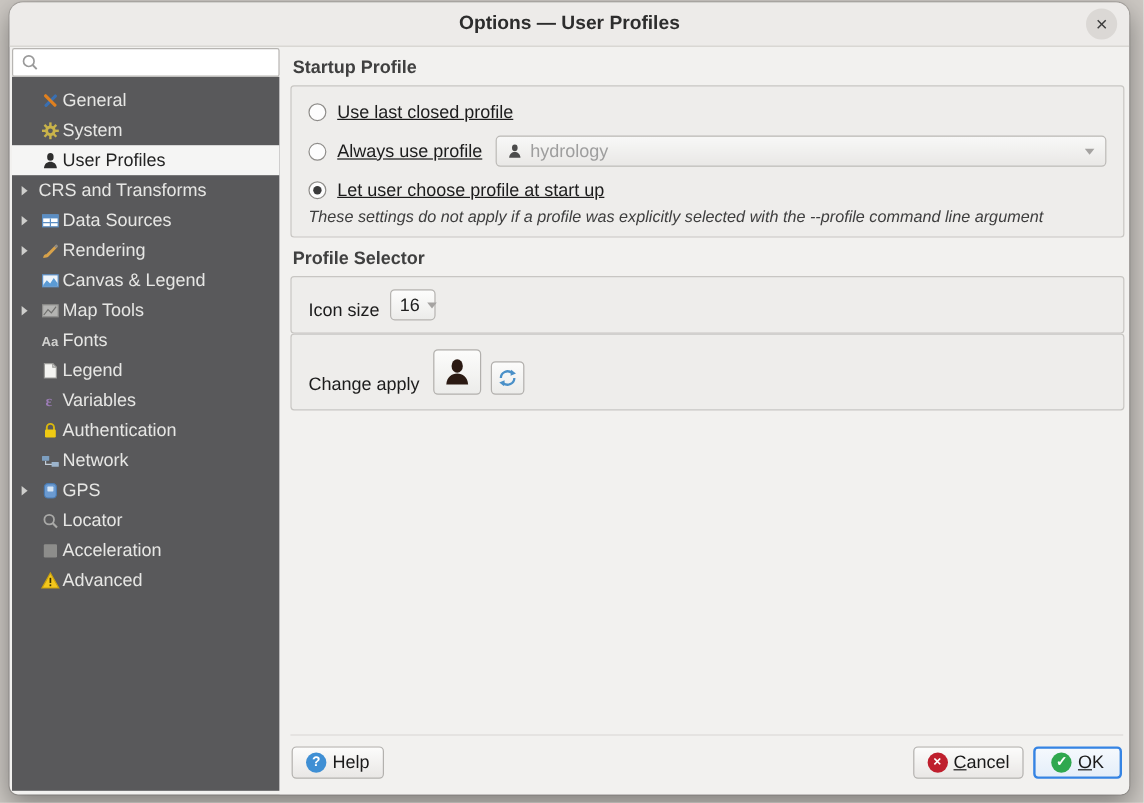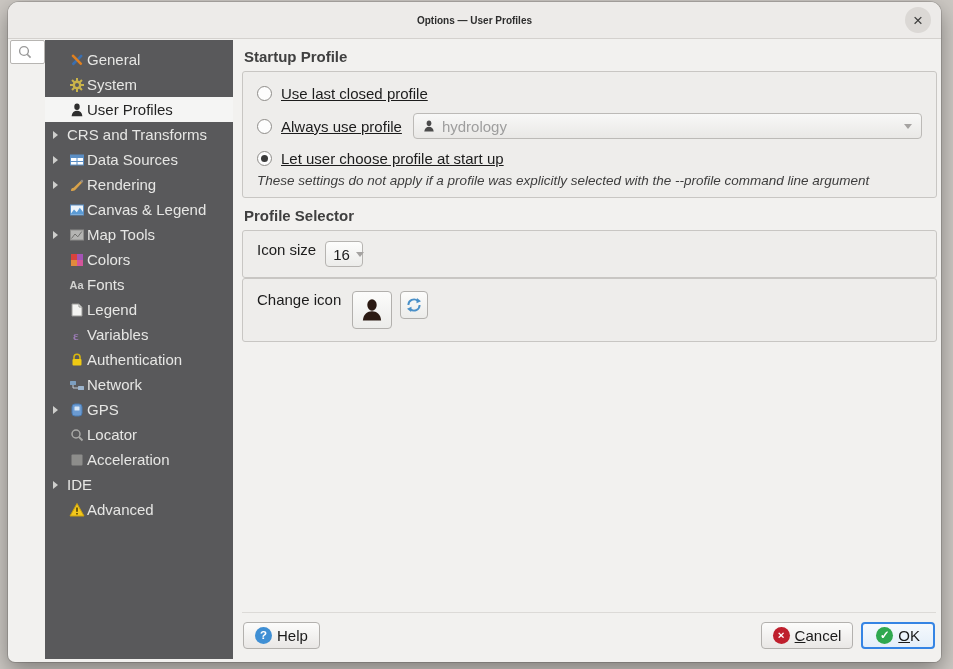--- a/index.html
+++ b/index.html
@@ -13,30 +13,30 @@
     position:absolute;left:8px;top:2px;width:933px;height:660px;
     background:#f2f1ef;border-radius:11px 11px 7px 7px;
     box-shadow:0 8px 22px rgba(0,0,0,.38), 0 0 0 1px rgba(0,0,0,.14);
     display:flex;flex-direction:column;overflow:hidden;box-sizing:border-box;
   }
   .titlebar{
     flex:0 0 36px;height:36px;position:relative;
     background:#edebe9;border-bottom:1px solid #d4d1ce;
     display:flex;align-items:center;justify-content:center;
   }
-  .title{font-weight:bold;font-size:10px;color:#2d2d2d;}
+  .title{font-weight:bold;font-size:16px;color:#2d2d2d;}
   .close-btn{
     position:absolute;right:10px;top:5px;width:26px;height:26px;border-radius:50%;
     background:#dbd8d5;color:#3c3c3c;display:flex;align-items:center;justify-content:center;
     font-size:17px;line-height:1;cursor:pointer;
   }
   .content{flex:1;display:flex;min-height:0;}
 
   
-  .sidebar{flex:0 0 225px;width:225px;display:flex;flex-direction:row;padding:1px 0 3px 2px;box-sizing:border-box;}
+  .sidebar{flex:0 0 225px;width:225px;display:flex;flex-direction:column;padding:1px 0 3px 2px;box-sizing:border-box;}
   .search-wrap{position:relative;height:24px;flex:0 0 24px;}
   .search-input{
     width:100%;height:24px;box-sizing:border-box;border:1px solid #b7b5b2;background:#fff;
     border-radius:2px;padding:0 6px 0 27px;font-size:14px;outline:none;color:#333;
   }
   .search-icon{position:absolute;left:7px;top:4px;width:16px;height:16px;}
   .nav{flex:1;background:#59595b;padding-top:7px;overflow:hidden;}
   .nav-item{height:25px;display:flex;align-items:center;padding-left:8px;color:#e6e6e4;font-size:15px;cursor:pointer;}
   .nav-item.selected{background:#f5f5f4;color:#242424;}
   .nav-arrow{width:14px;flex:0 0 14px;display:flex;align-items:center;}
@@ -70,21 +70,21 @@
   .profile-combo{
     flex:1;margin-left:11px;height:26px;box-sizing:border-box;
     background:linear-gradient(#f8f8f7,#e9e8e6);border:1px solid #bcbab7;border-radius:4px;
     display:flex;align-items:center;padding:0 9px 0 8px;min-width:0;
   }
   .profile-combo .combo-person{width:14px;height:14px;margin-right:6px;flex:0 0 14px;}
   .profile-combo .combo-text{font-size:15px;color:#9e9e9e;flex:1;text-align:left;}
   .combo-arrow{width:0;height:0;border-top:5px solid #a5a3a1;border-left:4px solid transparent;border-right:4px solid transparent;margin-left:6px;}
   .note{font-style:italic;font-size:13.5px;color:#3e3e3e;margin-top:3px;}
 
-  .inline-row{display:flex;align-items:flex-start;}
+  .inline-row{display:flex;align-items:flex-end;}
   .field-label{font-size:15px;color:#1c1c1c;margin-right:9px;}
   .size-combo{
     height:26px;width:38px;box-sizing:border-box;
     background:linear-gradient(#fdfdfc,#ececea);border:1px solid #b6b4b1;border-radius:4px;
     display:flex;align-items:center;padding:0 7px;cursor:pointer;
   }
   .size-combo .combo-text{font-size:15px;color:#202020;flex:1;}
 
   .avatar-btn{
     width:40px;height:38px;box-sizing:border-box;border:1px solid #b2b0ad;border-radius:4px;
@@ -220,32 +220,20 @@
                 <rect x="1.5" y="3" width="13" height="10" fill="#b4b4b2" stroke="#8e8e8c"></rect>
                 <path d="M2.5 11.5l3.5-4.5 2.8 2.8 4-5.3" stroke="#6f6f6d" fill="none"></path>
               </svg>
             </span>
             <span class="nav-label">Map Tools</span>
           </div>
           <div class="nav-item">
             <span class="nav-arrow"></span>
             <span class="nav-icon">
               <svg viewBox="0 0 16 16">
-                <rect x="2" y="2" width="6" height="6" fill="#d9433c"></rect>
-                <rect x="8" y="2" width="6" height="6" fill="#a453b5"></rect>
-                <rect x="2" y="8" width="6" height="6" fill="#e08a3c"></rect>
-                <rect x="8" y="8" width="6" height="6" fill="#d4559a"></rect>
-              </svg>
-            </span>
-            <span class="nav-label">Colors</span>
-          </div>
-          <div class="nav-item">
-            <span class="nav-arrow"></span>
-            <span class="nav-icon">
-              <svg viewBox="0 0 16 16">
                 <text x="0.5" y="12" font-size="11" font-weight="bold" fill="#d2d2d0" font-family="Liberation Sans,sans-serif">Aa</text>
               </svg>
             </span>
             <span class="nav-label">Fonts</span>
           </div>
           <div class="nav-item">
             <span class="nav-arrow"></span>
             <span class="nav-icon">
               <svg viewBox="0 0 16 16">
                 <path d="M3 2h7l3 3v9H3z" fill="#f4f4f2" stroke="#9a9a98"></path>
@@ -305,24 +293,20 @@
             <span class="nav-label">Locator</span>
           </div>
           <div class="nav-item">
             <span class="nav-arrow"></span>
             <span class="nav-icon">
               <svg viewBox="0 0 16 16">
                 <rect x="2.5" y="2.5" width="11" height="11" rx="1" fill="#8d8d8b"></rect>
               </svg>
             </span>
             <span class="nav-label">Acceleration</span>
-          </div>
-          <div class="nav-item">
-            <span class="nav-arrow show"></span>
-            <span class="nav-label">IDE</span>
           </div>
           <div class="nav-item">
             <span class="nav-arrow"></span>
             <span class="nav-icon">
               <svg viewBox="0 0 16 16">
                 <path d="M8 1.5L15 14H1z" fill="#f3c71c" stroke="#caa10d"></path>
                 <rect x="7.3" y="5.5" width="1.4" height="4.3" fill="#3a3000"></rect>
                 <rect x="7.3" y="11" width="1.4" height="1.5" fill="#3a3000"></rect>
               </svg>
             </span>
@@ -366,21 +350,21 @@
           <span class="field-label">Icon size</span>
           <div class="size-combo">
             <span class="combo-text">16</span>
             <span class="combo-arrow"></span>
           </div>
         </div>
       </div>
 
       <div class="group active">
         <div class="inline-row">
-          <span class="field-label" style="margin-right:11px;">Change icon</span>
+          <span class="field-label" style="margin-right:11px;">Change apply</span>
           <div class="avatar-btn">
             <span style="display:flex;">
               <svg viewBox="0 0 16 16" fill="#2b1a13">
                   <ellipse cx="8" cy="4.9" rx="2.9" ry="3.5"></ellipse>
                   <path d="M2.4 14.4c.3-3.8 2.8-5.6 5.6-5.6s5.3 1.8 5.6 5.6z"></path>
                 </svg>
             </span>
           </div>
           <div class="refresh-btn">
             <span style="display:flex;">

